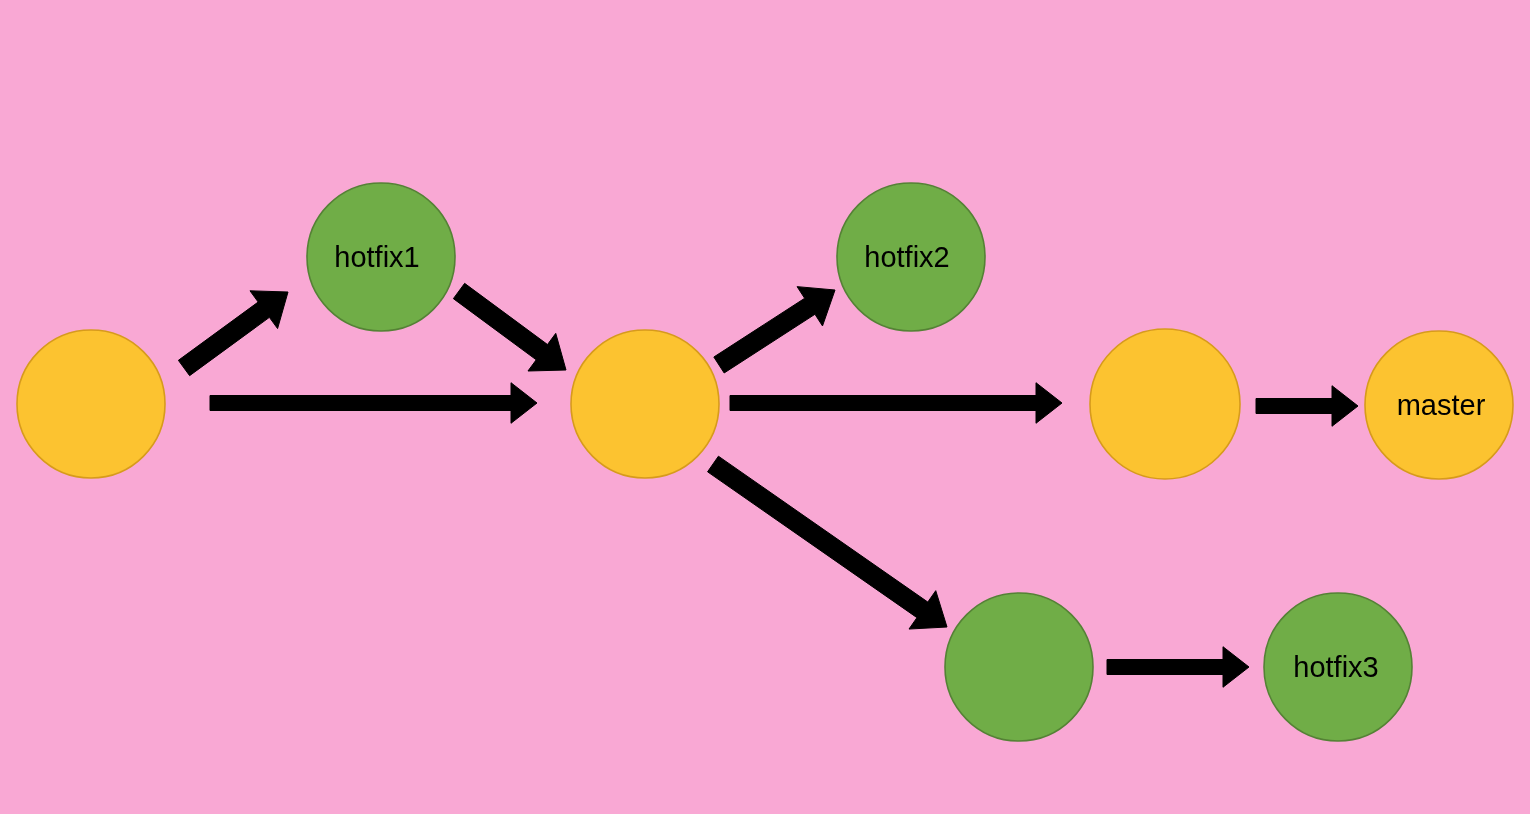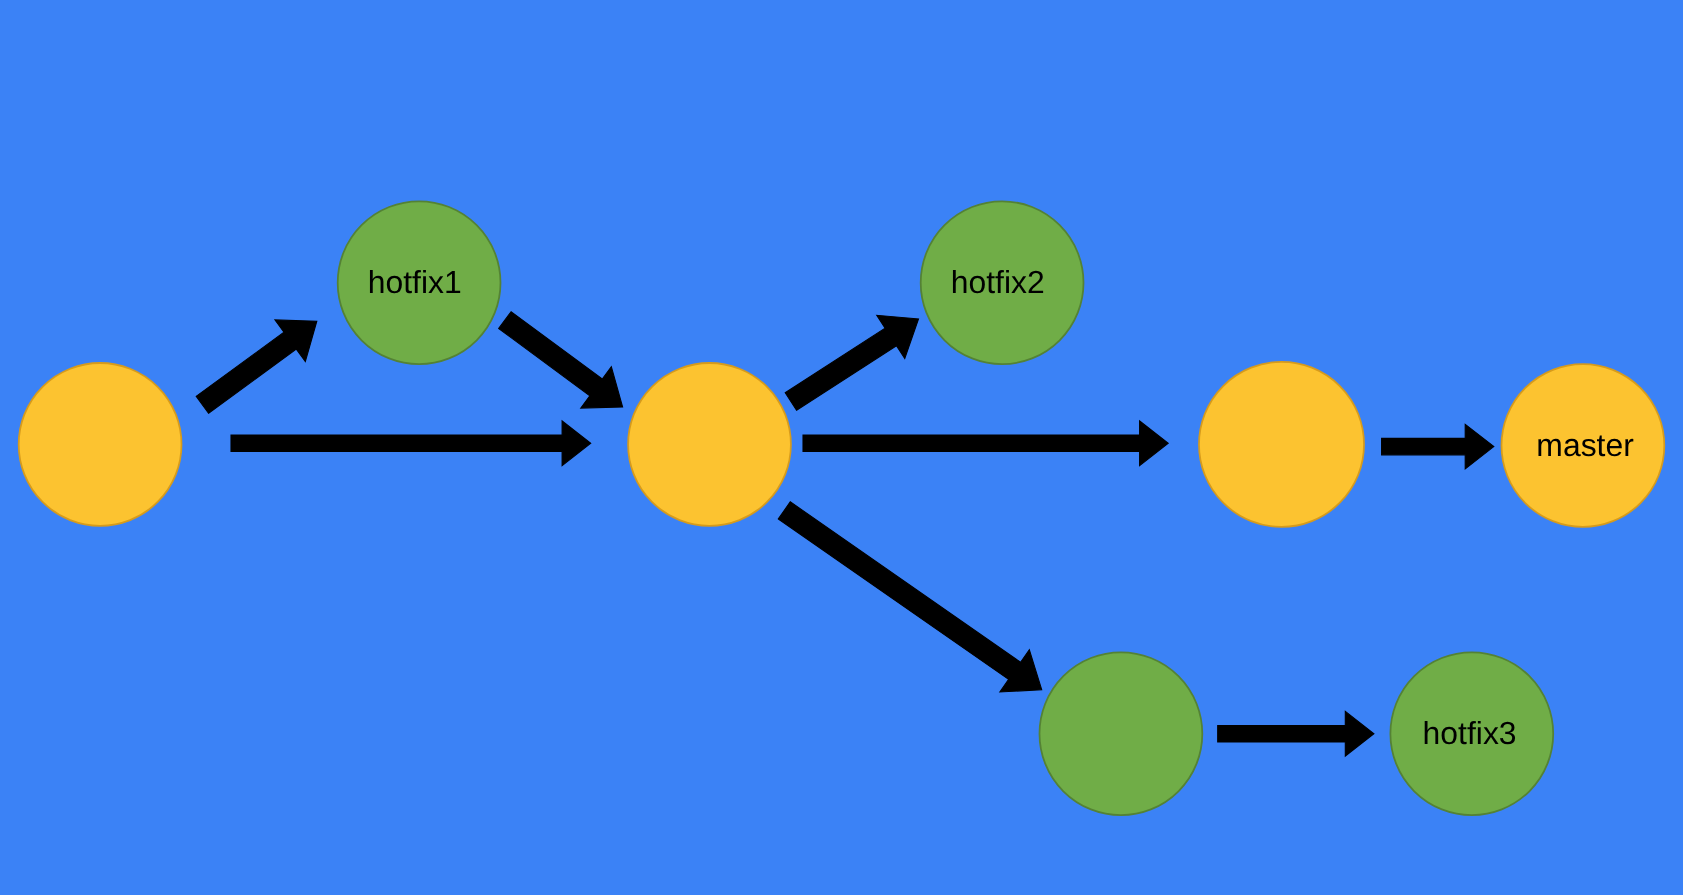--- a/index.html
+++ b/index.html
@@ -8,21 +8,21 @@
     padding: 0;
     background: #ffffff;
   }
   body {
     font-family: "Liberation Sans", sans-serif;
   }
   #canvas-wrap {
     position: relative;
     width: 1530px;
     height: 814px;
-    background: #3b82f6;
+    background: #f9a8d4;
     overflow: hidden;
   }
   #diagram-svg {
     position: absolute;
     top: 0;
     left: 0;
     width: 1530px;
     height: 814px;
     display: block;
   }

